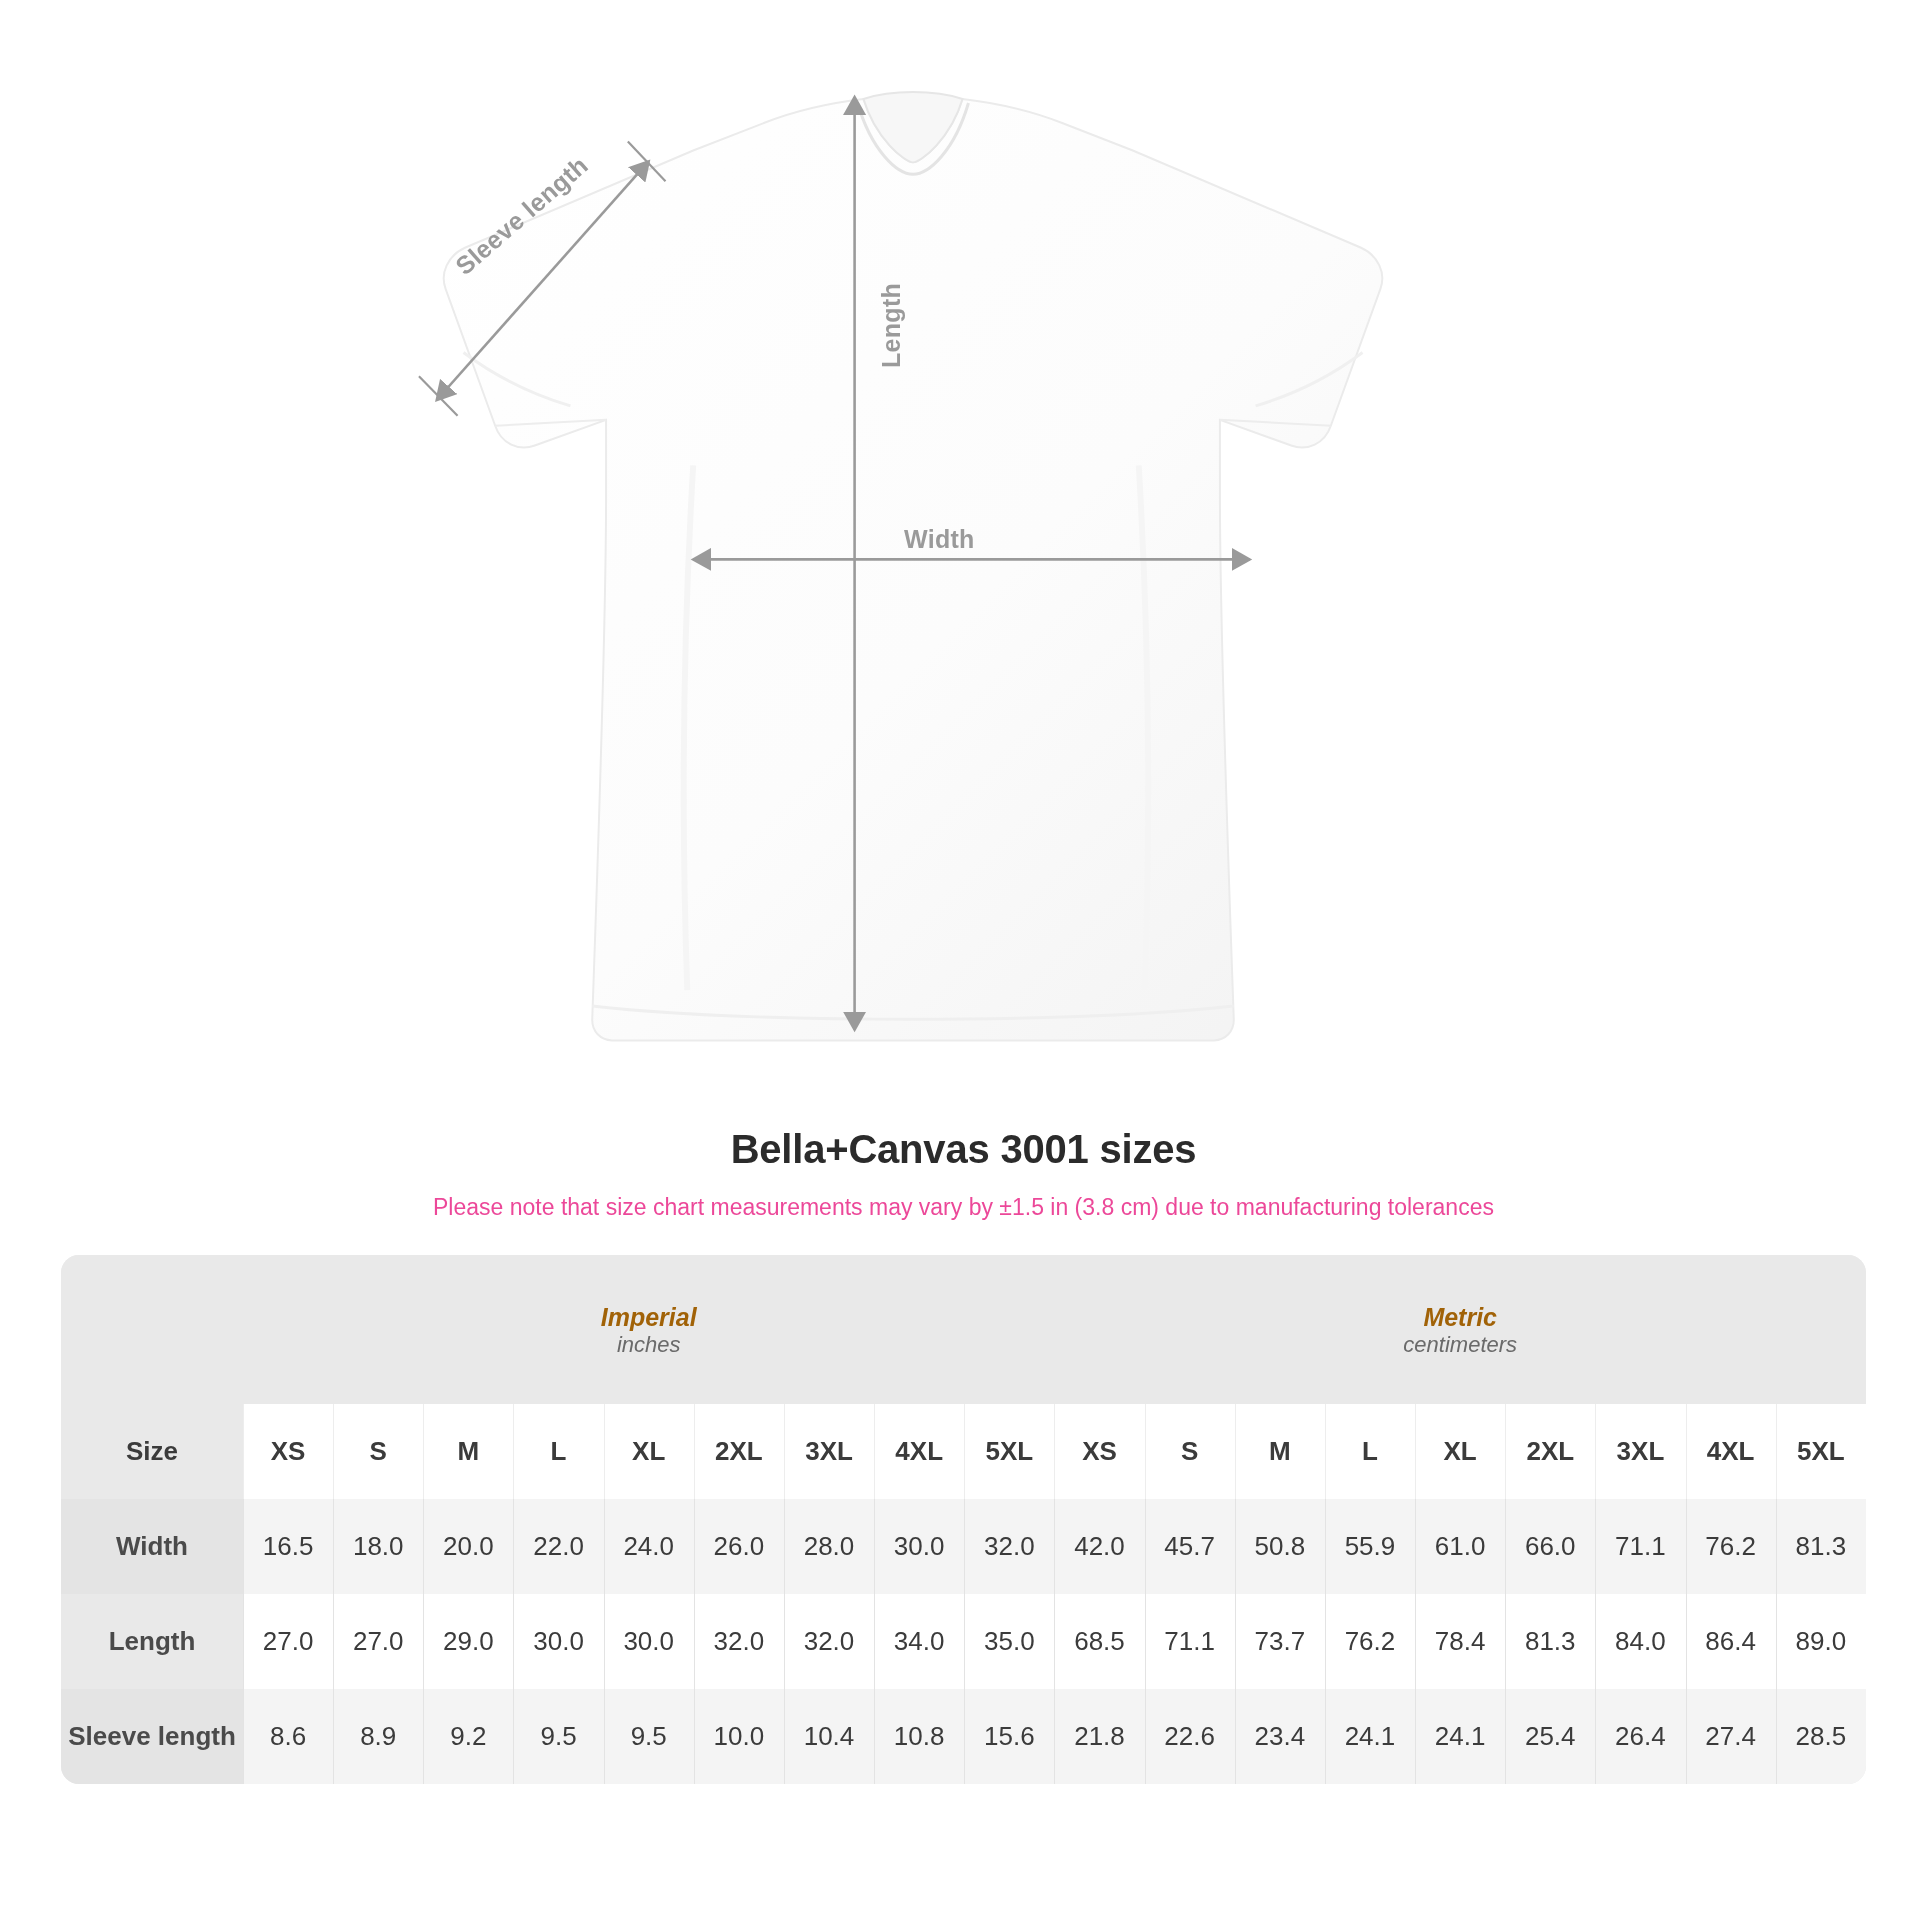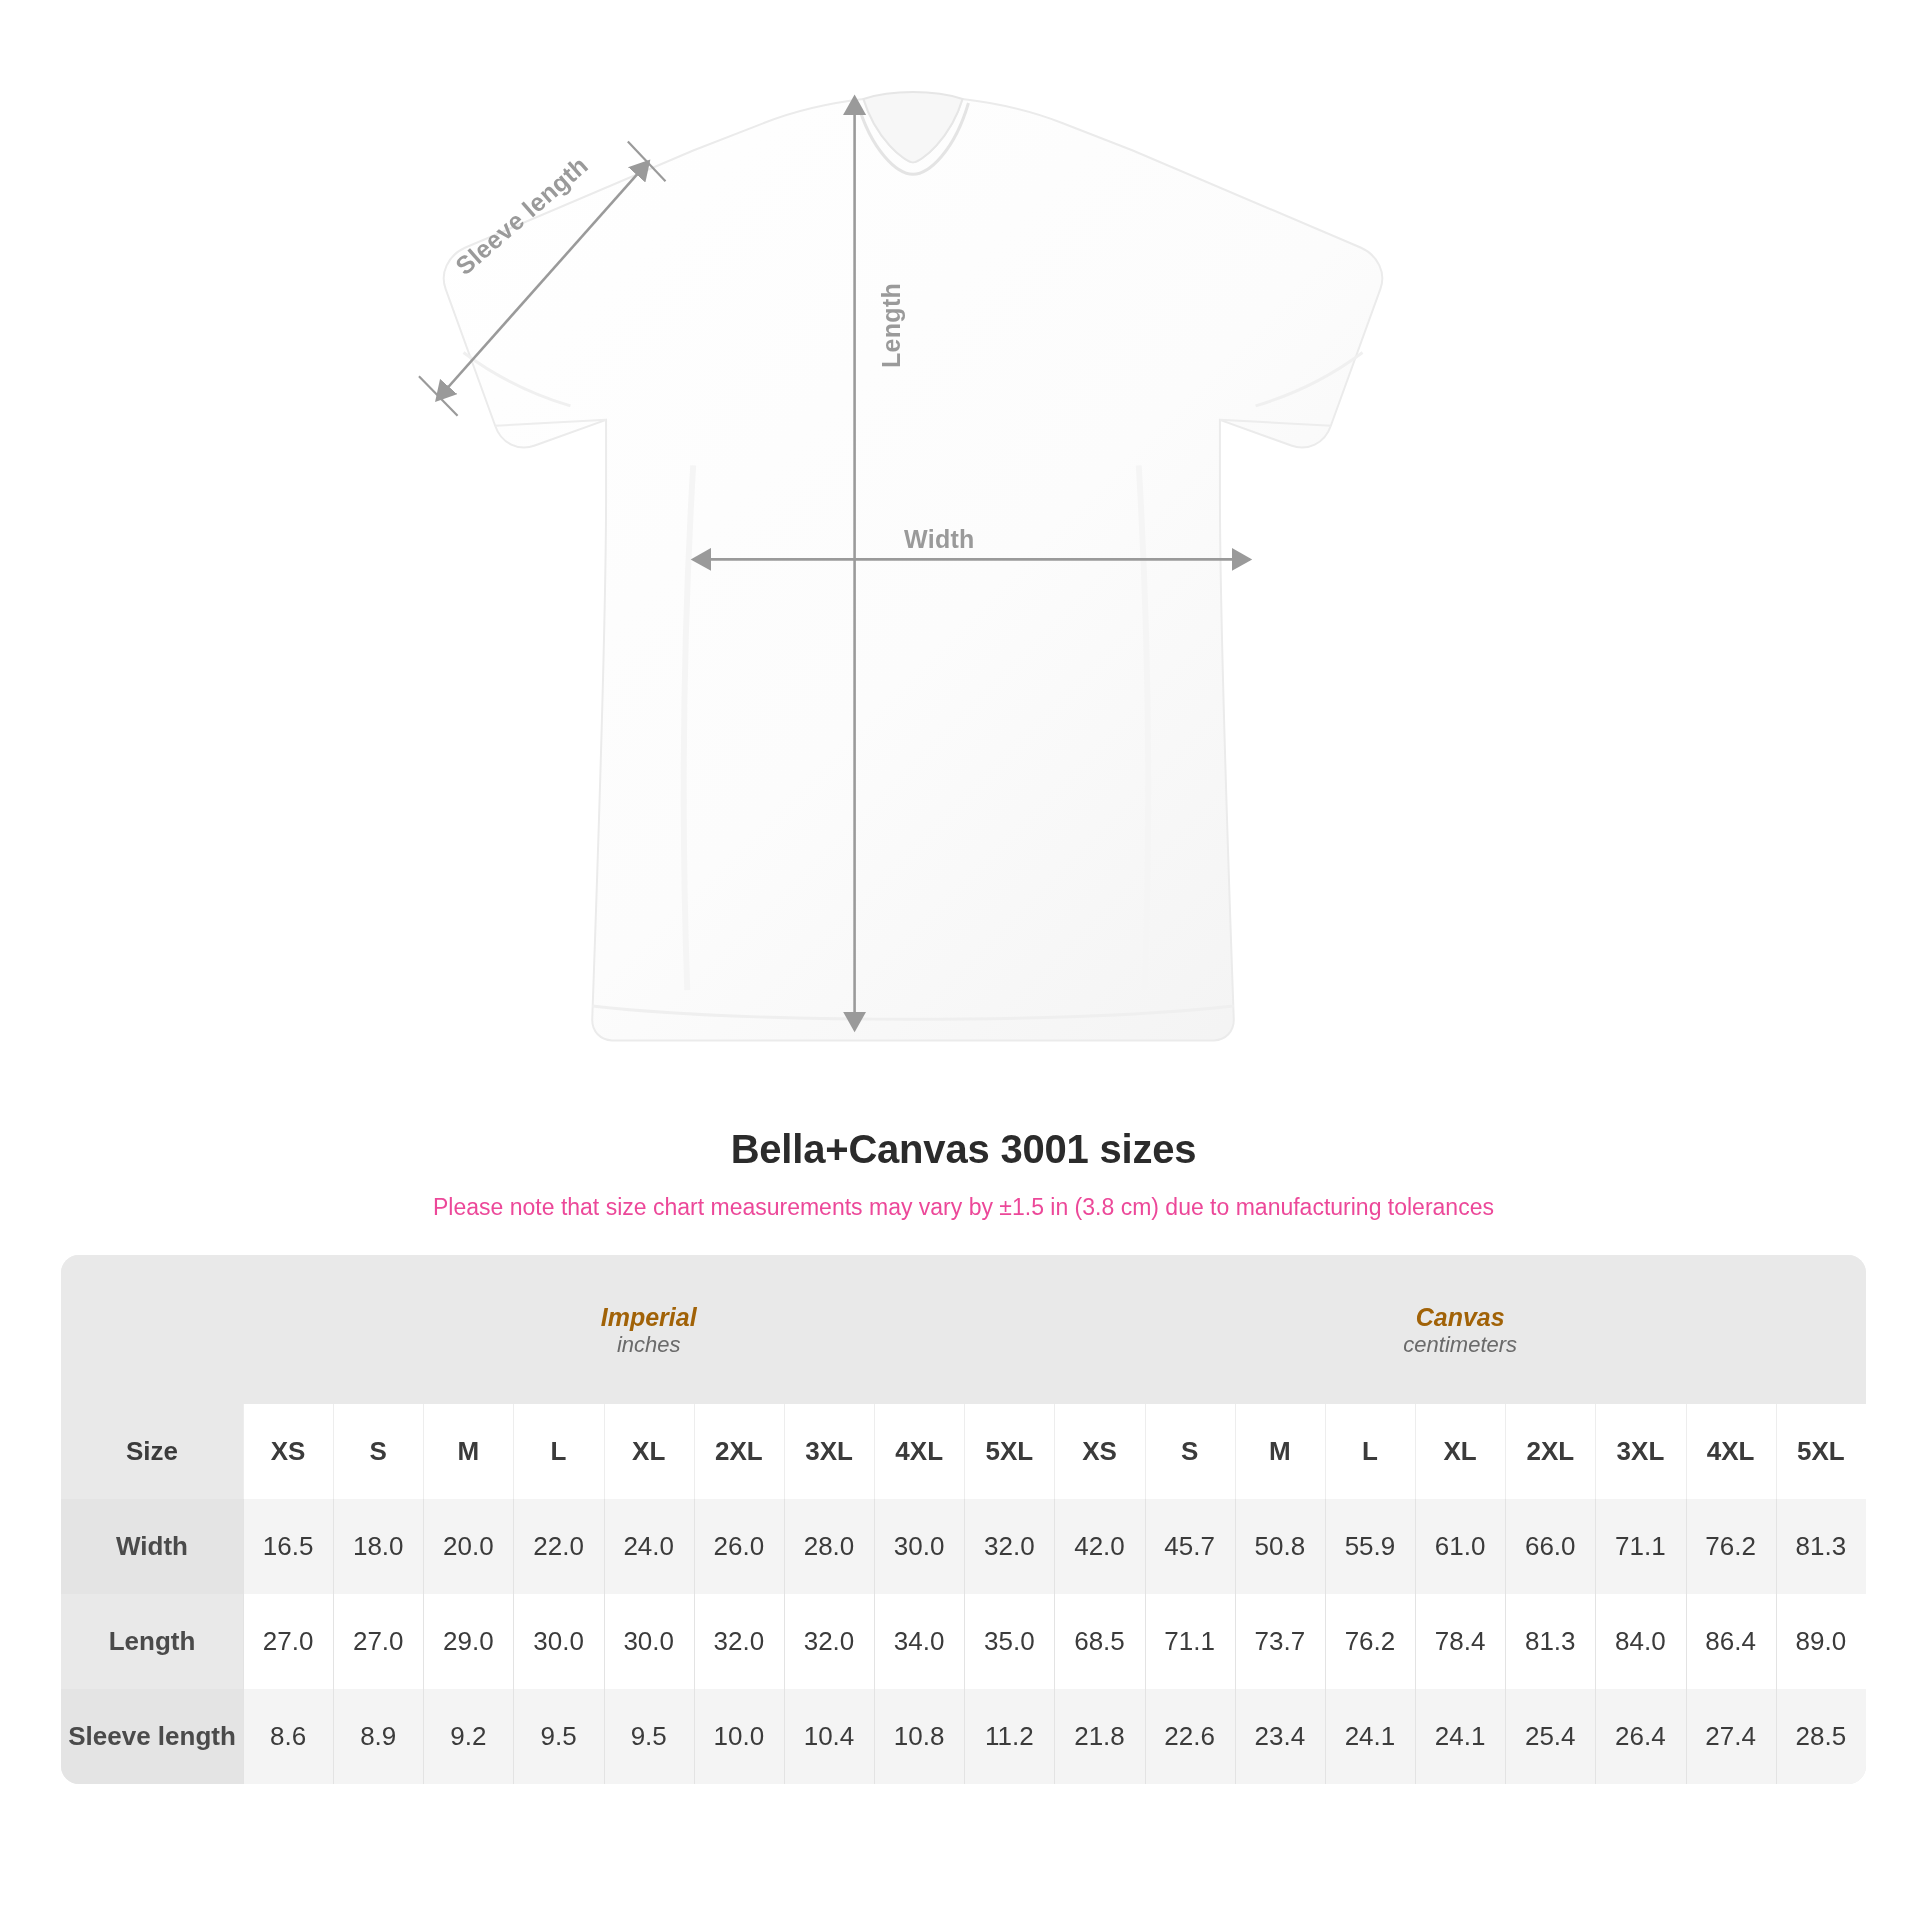--- a/index.html
+++ b/index.html
@@ -236,21 +236,21 @@
         <col span="18">
       </colgroup>
       <tbody>
         <tr>
           <td class="unit-cell col-first"></td>
           <td class="unit-cell" colspan="9">
             <div class="unit-name">Imperial</div>
             <div class="unit-sub">inches</div>
           </td>
           <td class="unit-cell" colspan="9">
-            <div class="unit-name">Canvas</div>
+            <div class="unit-name">Metric</div>
             <div class="unit-sub">centimeters</div>
           </td>
         </tr>
 
         <tr class="row-header">
           <td class="col-first">Size</td>
           <td class="hdr-divider">XS</td>
           <td class="hdr-divider">S</td>
           <td class="hdr-divider">M</td>
           <td class="hdr-divider">L</td>
@@ -317,21 +317,21 @@
         <tr class="row-body row-alt">
           <td class="col-first">Sleeve length</td>
           <td class="cell-divider">8.6</td>
           <td class="cell-divider">8.9</td>
           <td class="cell-divider">9.2</td>
           <td class="cell-divider">9.5</td>
           <td class="cell-divider">9.5</td>
           <td class="cell-divider">10.0</td>
           <td class="cell-divider">10.4</td>
           <td class="cell-divider">10.8</td>
-          <td class="cell-divider">11.2</td>
+          <td class="cell-divider">15.6</td>
           <td class="cell-divider">21.8</td>
           <td class="cell-divider">22.6</td>
           <td class="cell-divider">23.4</td>
           <td class="cell-divider">24.1</td>
           <td class="cell-divider">24.1</td>
           <td class="cell-divider">25.4</td>
           <td class="cell-divider">26.4</td>
           <td class="cell-divider">27.4</td>
           <td class="cell-divider">28.5</td>
         </tr>

